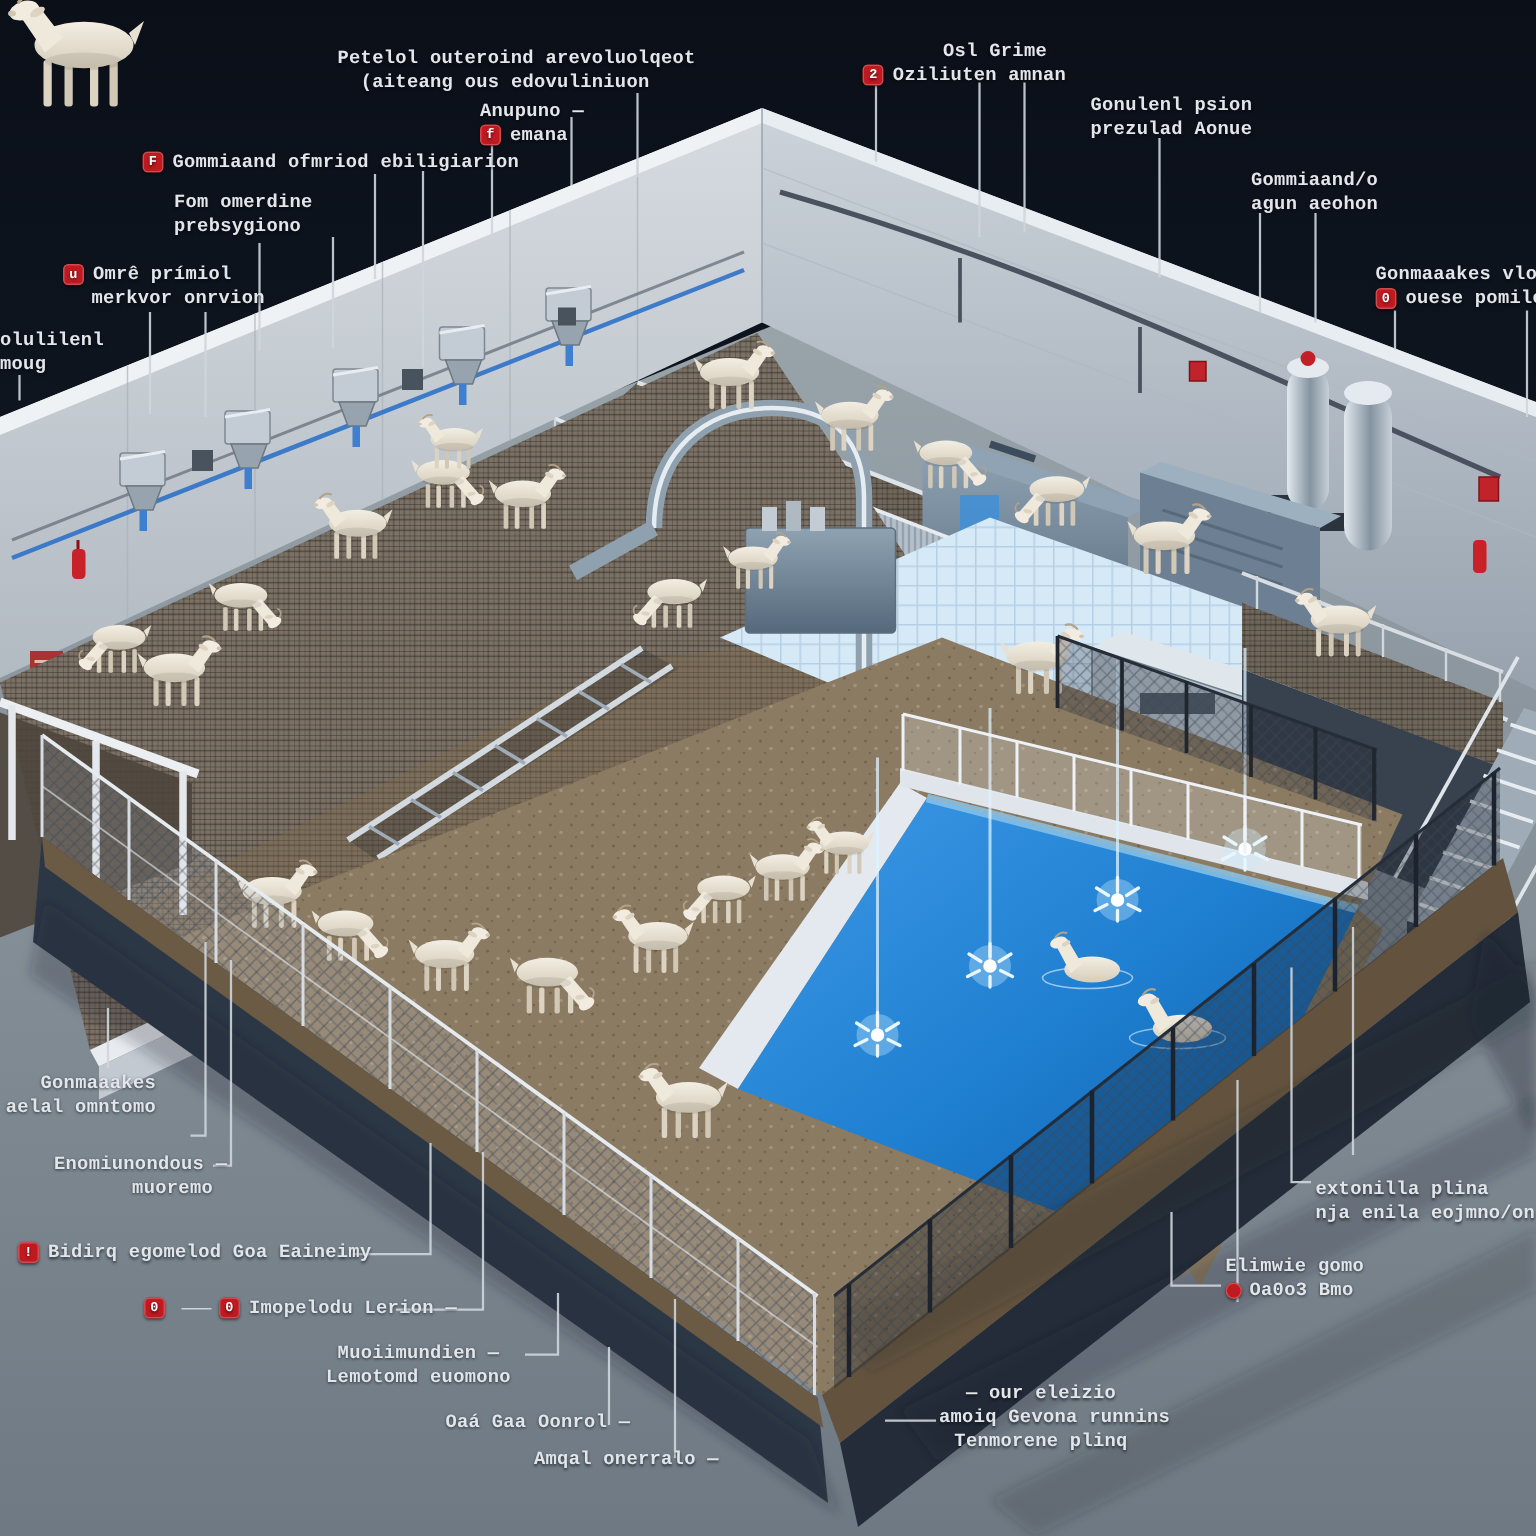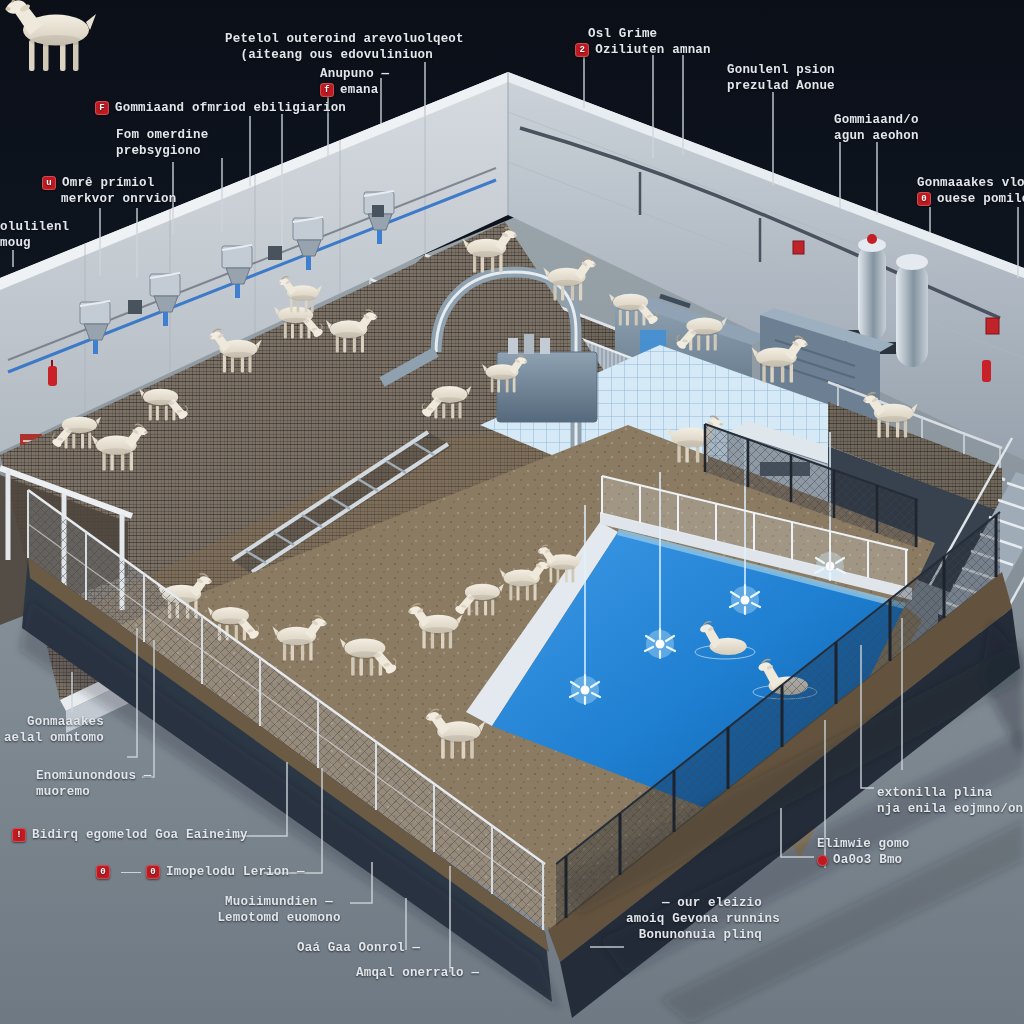--- a/index.html
+++ b/index.html
@@ -577,21 +577,21 @@
         <span>Omrê prímiol</span>
       </span>
   <span class="line ind">merkvor onrvion</span>
 </div>
 
 <div class="callout" style="left:0px;top:219px">
   <span class="line">olulilenl</span>
   <span class="line">moug</span>
 </div>
 
-<div class="callout" style="left:588px;top:26px;width:110px;text-align:left">
+<div class="callout" style="left:588px;top:26px;width:110px;text-align:right">
   <span class="line">Osl Grime</span>
   <span class="row center">
         <span class="mark">2</span>
         <span>Oziliuten amnan</span>
       </span>
 </div>
 
 <div class="callout" style="left:727px;top:62px">
   <span class="line">Gonulenl psion</span>
   <span class="line">prezulad Aonue</span>
@@ -608,21 +608,21 @@
         <span class="mark">0</span>
         <span>ouese pomilog</span>
       </span>
 </div>
 
 <div class="callout" style="left:0px;top:714px;width:104px;text-align:right">
   <span class="line">Gonmaaakes</span>
   <span class="line">aelal omntomo</span>
 </div>
 
-<div class="callout" style="left:36px;top:768px;width:106px;text-align:left">
+<div class="callout" style="left:36px;top:768px;width:106px;text-align:right">
   <span class="line">Enomiunondous —</span>
   <span class="line">muoremo</span>
 </div>
 
 <div class="callout" style="left:12px;top:827px">
   <span class="row">
         <span class="mark">!</span>
         <span>Bidirq egomelod Goa Eaineimy</span>
       </span>
 </div>
@@ -656,19 +656,19 @@
 
 <div class="callout" style="left:817px;top:836px">
   <span class="line">Elimwie gomo</span>
   <span class="row">
         <span class="mark dot"></span>
         <span>Oa0o3 Bmo</span>
       </span>
 </div>
 
 
-<div class="callout" style="left:626px;top:895px;width:136px;text-align:right">
+<div class="callout" style="left:626px;top:921px;width:136px;text-align:center">
   <span class="line">— our eleizio</span>
   <span class="line">amoiq Gevona runnins</span>
-  <span class="line">Bonunonuia plinq</span>
+  <span class="line">Tenmorene plinq</span>
 </div>
 
 </div>
 
 </body></html>

